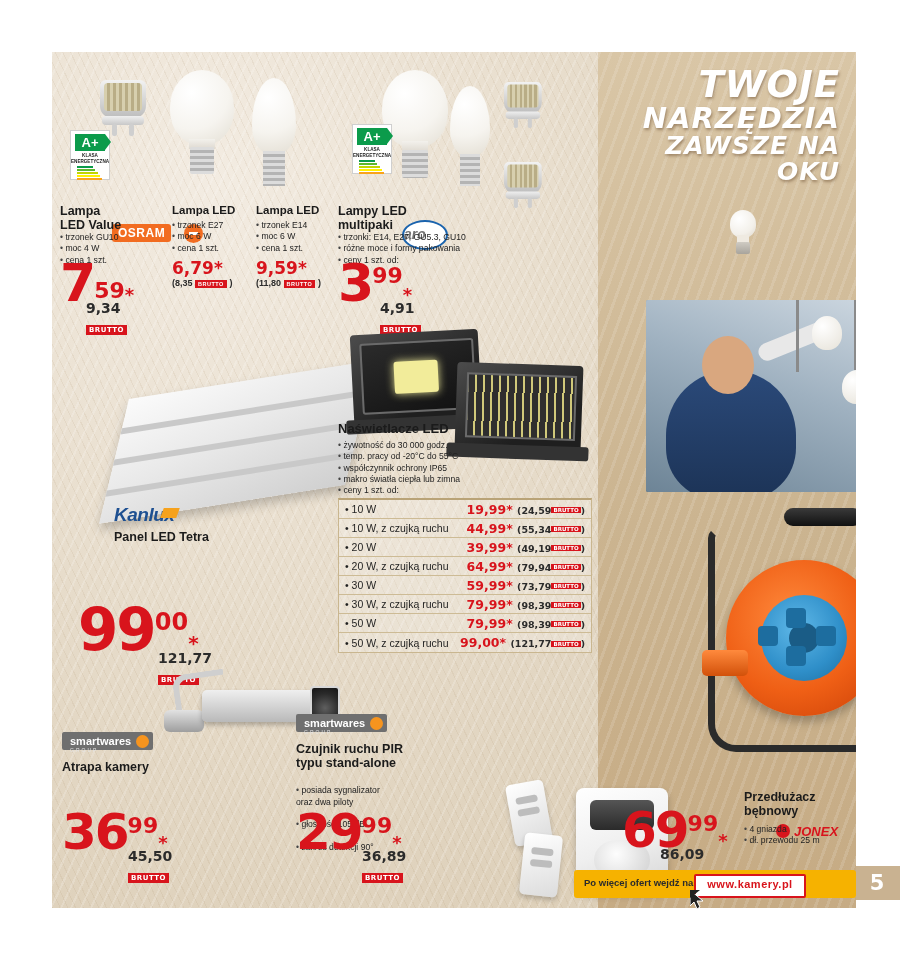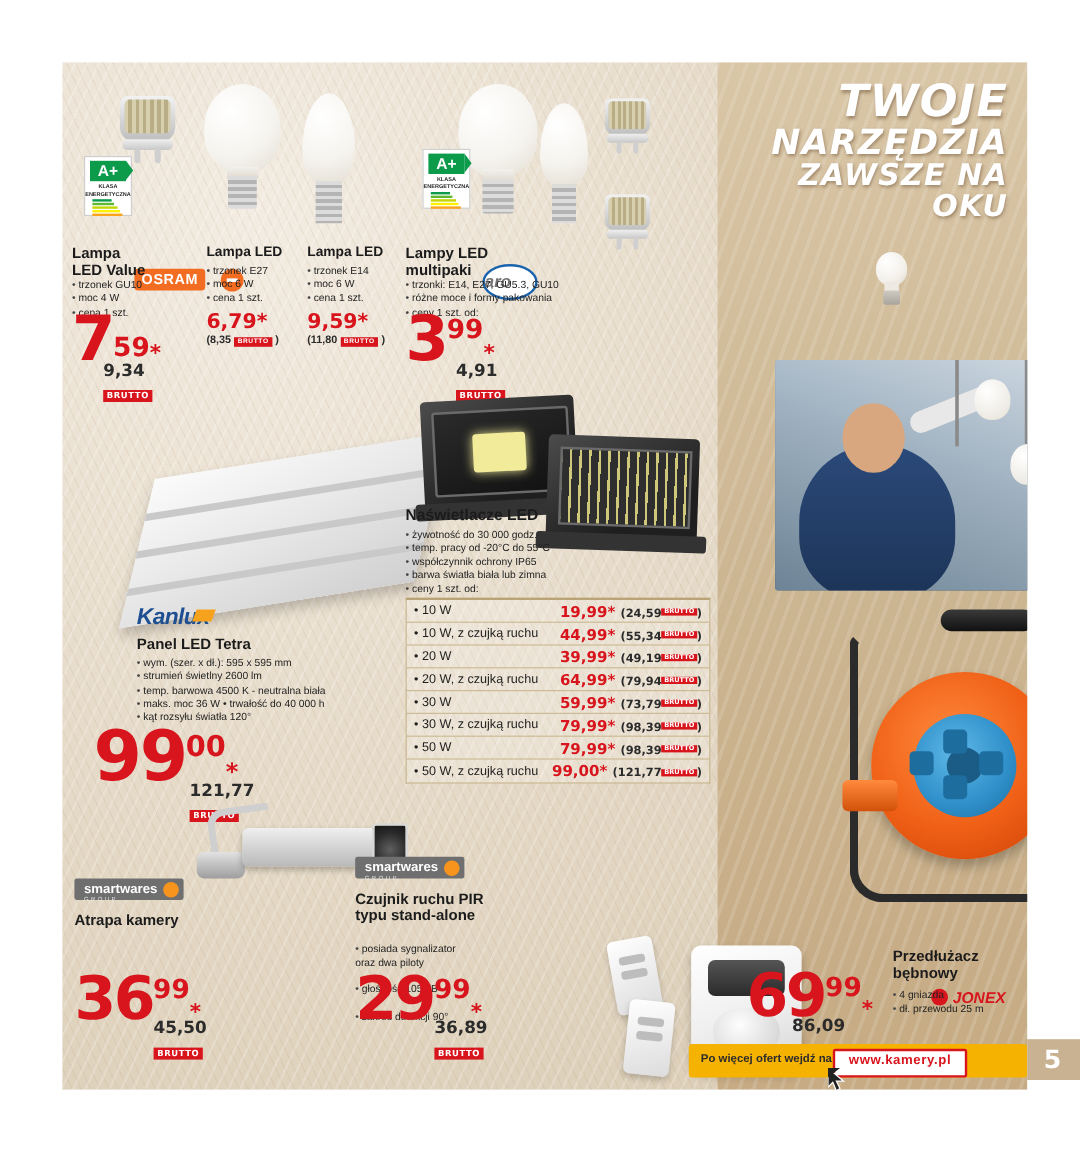--- a/index.html
+++ b/index.html
@@ -537,27 +537,20 @@
       <div style="position:absolute;left:208px;top:0;width:3px;height:70px;background:#8a8a8a;"></div>
     </div>
 
     <div class="panel-led">
       <div class="stripe" style="top:28px;"></div>
       <div class="stripe" style="top:58px;"></div>
       <div class="stripe" style="top:88px;"></div>
     </div>
     <div class="kanlux">Kanlux</div>
     <div class="t title" style="left:62px;top:478px;font-size:12.5px;">Panel LED Tetra</div>
-    <div class="t bullets" style="left:62px;top:495px;width:250px;font-size:8.6px;">
-      <div>wym. (szer. x dł.): 595 x 595 mm</div>
-      <div>strumień świetlny 2600 lm</div>
-      <div>temp. barwowa 4500 K - neutralna biała</div>
-      <div>maks. moc 36 W • trwałość do 40 000 h</div>
-      <div>kąt rozsyłu światła 120°</div>
-    </div>
     <div class="price" style="left:26px;top:552px;">
       <span class="big" style="font-size:58px;line-height:52px;">99</span><span class="sup" style="font-size:24px;margin-top:4px;">00</span><span class="star" style="font-size:20px;">*</span>
       <div style="margin-top:-8px;margin-left:80px;">
         <span class="net" style="font-size:14px;">121,77</span>
       </div>
       <div class="brutto-tag" style="font-size:7px;margin-left:80px;">BRUTTO</div>
     </div>
 
     <div class="flood" style="left:300px;top:280px;width:128px;height:90px;transform:rotate(-3deg);">
       <div class="body"></div>
@@ -569,21 +562,21 @@
       <div class="body"></div>
         <div class="smd"></div>
         <div class="yoke"></div>
     </div>
 
     <div class="t title" style="left:286px;top:370px;font-size:13px;">Naświetlacze LED</div>
     <div class="t bullets" style="left:286px;top:388px;width:220px;font-size:8.6px;">
       <div>żywotność do 30 000 godz.</div>
       <div>temp. pracy od -20°C do 55°C</div>
       <div>współczynnik ochrony IP65</div>
-      <div>barwa światła biała lub zimna</div>
+      <div>makro światła ciepła lub zimna</div>
       <div>ceny 1 szt. od:</div>
     </div>
 
     <div class="ptable" style="left:286px;top:446px;">
       <div class="row">
         <span class="lab">10 W</span>
         <span class="val">
           <span>19,99*</span>
           <span class="net">(24,59</span><span class="bt">BRUTTO</span><span class="net">)</span>
         </span>

